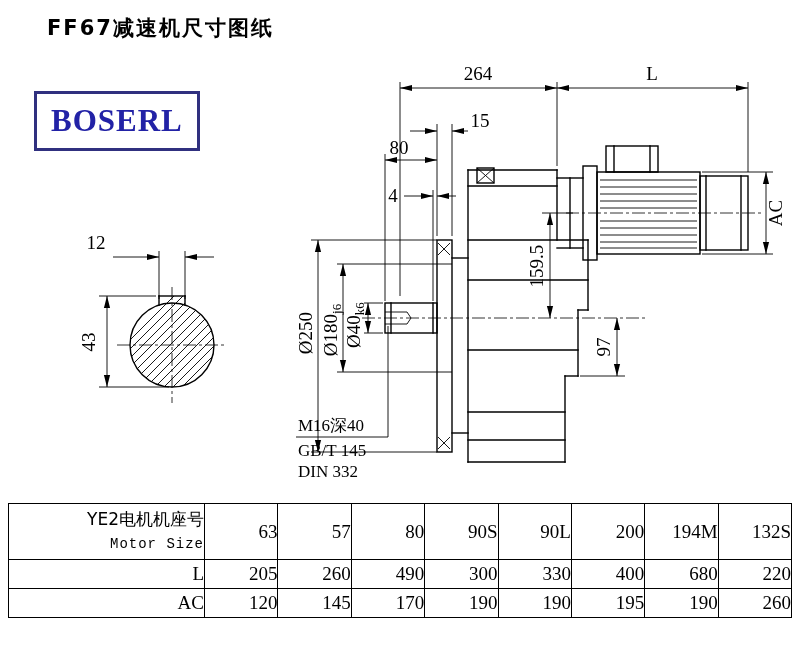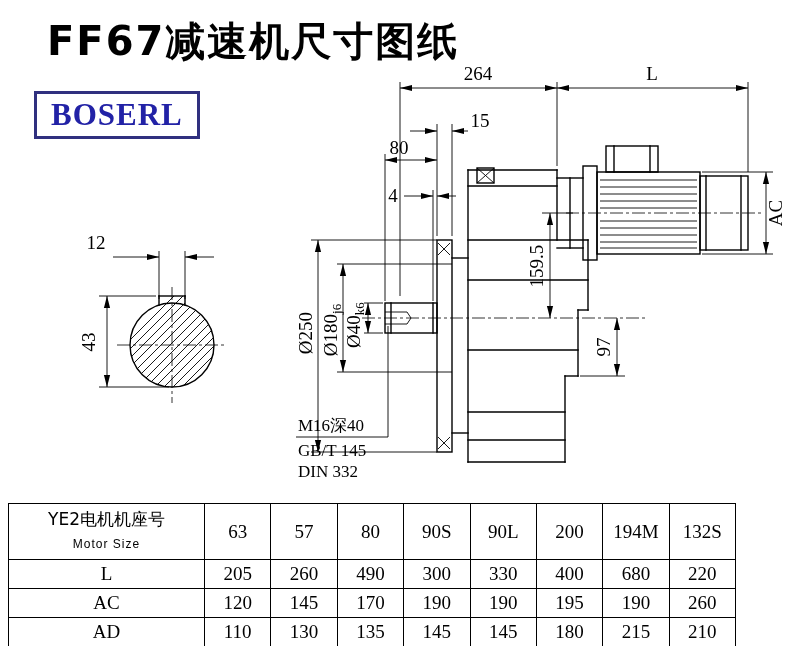--- a/index.html
+++ b/index.html
@@ -1,31 +1,31 @@
 <!DOCTYPE html>
 <html><head>
 <meta charset="utf-8">
 <style>
   html,body{margin:0;padding:0;width:800px;height:646px;background:#fff;overflow:hidden}
   .page{position:relative;width:800px;height:646px;background:#fff;font-family:"Liberation Sans",sans-serif;color:#000}
-  .title{position:absolute;left:47px;top:14px;font-family:"DejaVu Sans",sans-serif;font-weight:700;font-size:40px;letter-spacing:2px;white-space:nowrap}
-  .logo{position:absolute;left:34px;top:91px;border:3px solid #30307f;padding:1px 14px;background:#fff}
+  .title{position:absolute;left:47px;top:14px;font-family:"DejaVu Sans",sans-serif;font-weight:700;font-size:21px;letter-spacing:2px;white-space:nowrap}
+  .logo{position:absolute;left:34px;top:91px;border:3px solid #30307f;padding:7px 14px;background:#fff}
   .logo-text{font-family:"Liberation Serif",serif;font-weight:700;font-size:31px;line-height:40px;color:#2222a6;letter-spacing:1px}
   .drawing{position:absolute;left:0;top:0}
   .ol{stroke:#000;stroke-width:1.4;fill:none;stroke-linecap:square}
   .tl{stroke:#000;stroke-width:0.9;fill:none}
   .cl{stroke:#000;stroke-width:0.8;fill:none;stroke-dasharray:13 3 3 3}
   .dimt{font-family:"Liberation Serif",serif;font-size:19px;fill:#000;text-anchor:middle}
   .fit{font-size:13px}
   .note{font-family:"Liberation Serif",serif;font-size:17px;fill:#000}
-  .spec-table{position:absolute;left:8px;top:503px;width:728px;border-collapse:collapse;table-layout:fixed;text-align:center}
+  .spec-table{position:absolute;left:8px;top:503px;width:784px;border-collapse:collapse;table-layout:fixed;text-align:right}
   .spec-table td{border:1.6px solid #000;padding:0;height:28px;font-family:"Liberation Serif",serif;font-size:19px;color:#000;vertical-align:middle}
   .spec-table tr.head td{height:55px}
   .hl1{font-family:"DejaVu Sans",sans-serif;font-size:17px;line-height:25px}
-  .hl2{font-family:Liberation Sans, sans-serif;font-size:12px;line-height:25px;letter-spacing:1px}
+  .hl2{font-family:Liberation Mono, monospace;font-size:14px;line-height:25px;letter-spacing:1px}
   col.c0{width:196px}
 </style>
 </head>
 <body>
 
 <div class="page">
 
   <div class="title">FF67减速机尺寸图纸</div>
 
   <div class="logo">
@@ -256,27 +256,16 @@
         <td>AC</td>
         <td>120</td>
         <td>145</td>
         <td>170</td>
         <td>190</td>
         <td>190</td>
         <td>195</td>
         <td>190</td>
         <td>260</td>
       </tr>
-      <tr>
-        <td>AD</td>
-        <td>110</td>
-        <td>130</td>
-        <td>135</td>
-        <td>145</td>
-        <td>145</td>
-        <td>180</td>
-        <td>215</td>
-        <td>210</td>
-      </tr>
     </tbody>
   </table>
 
 </div>
 
 </body></html>

